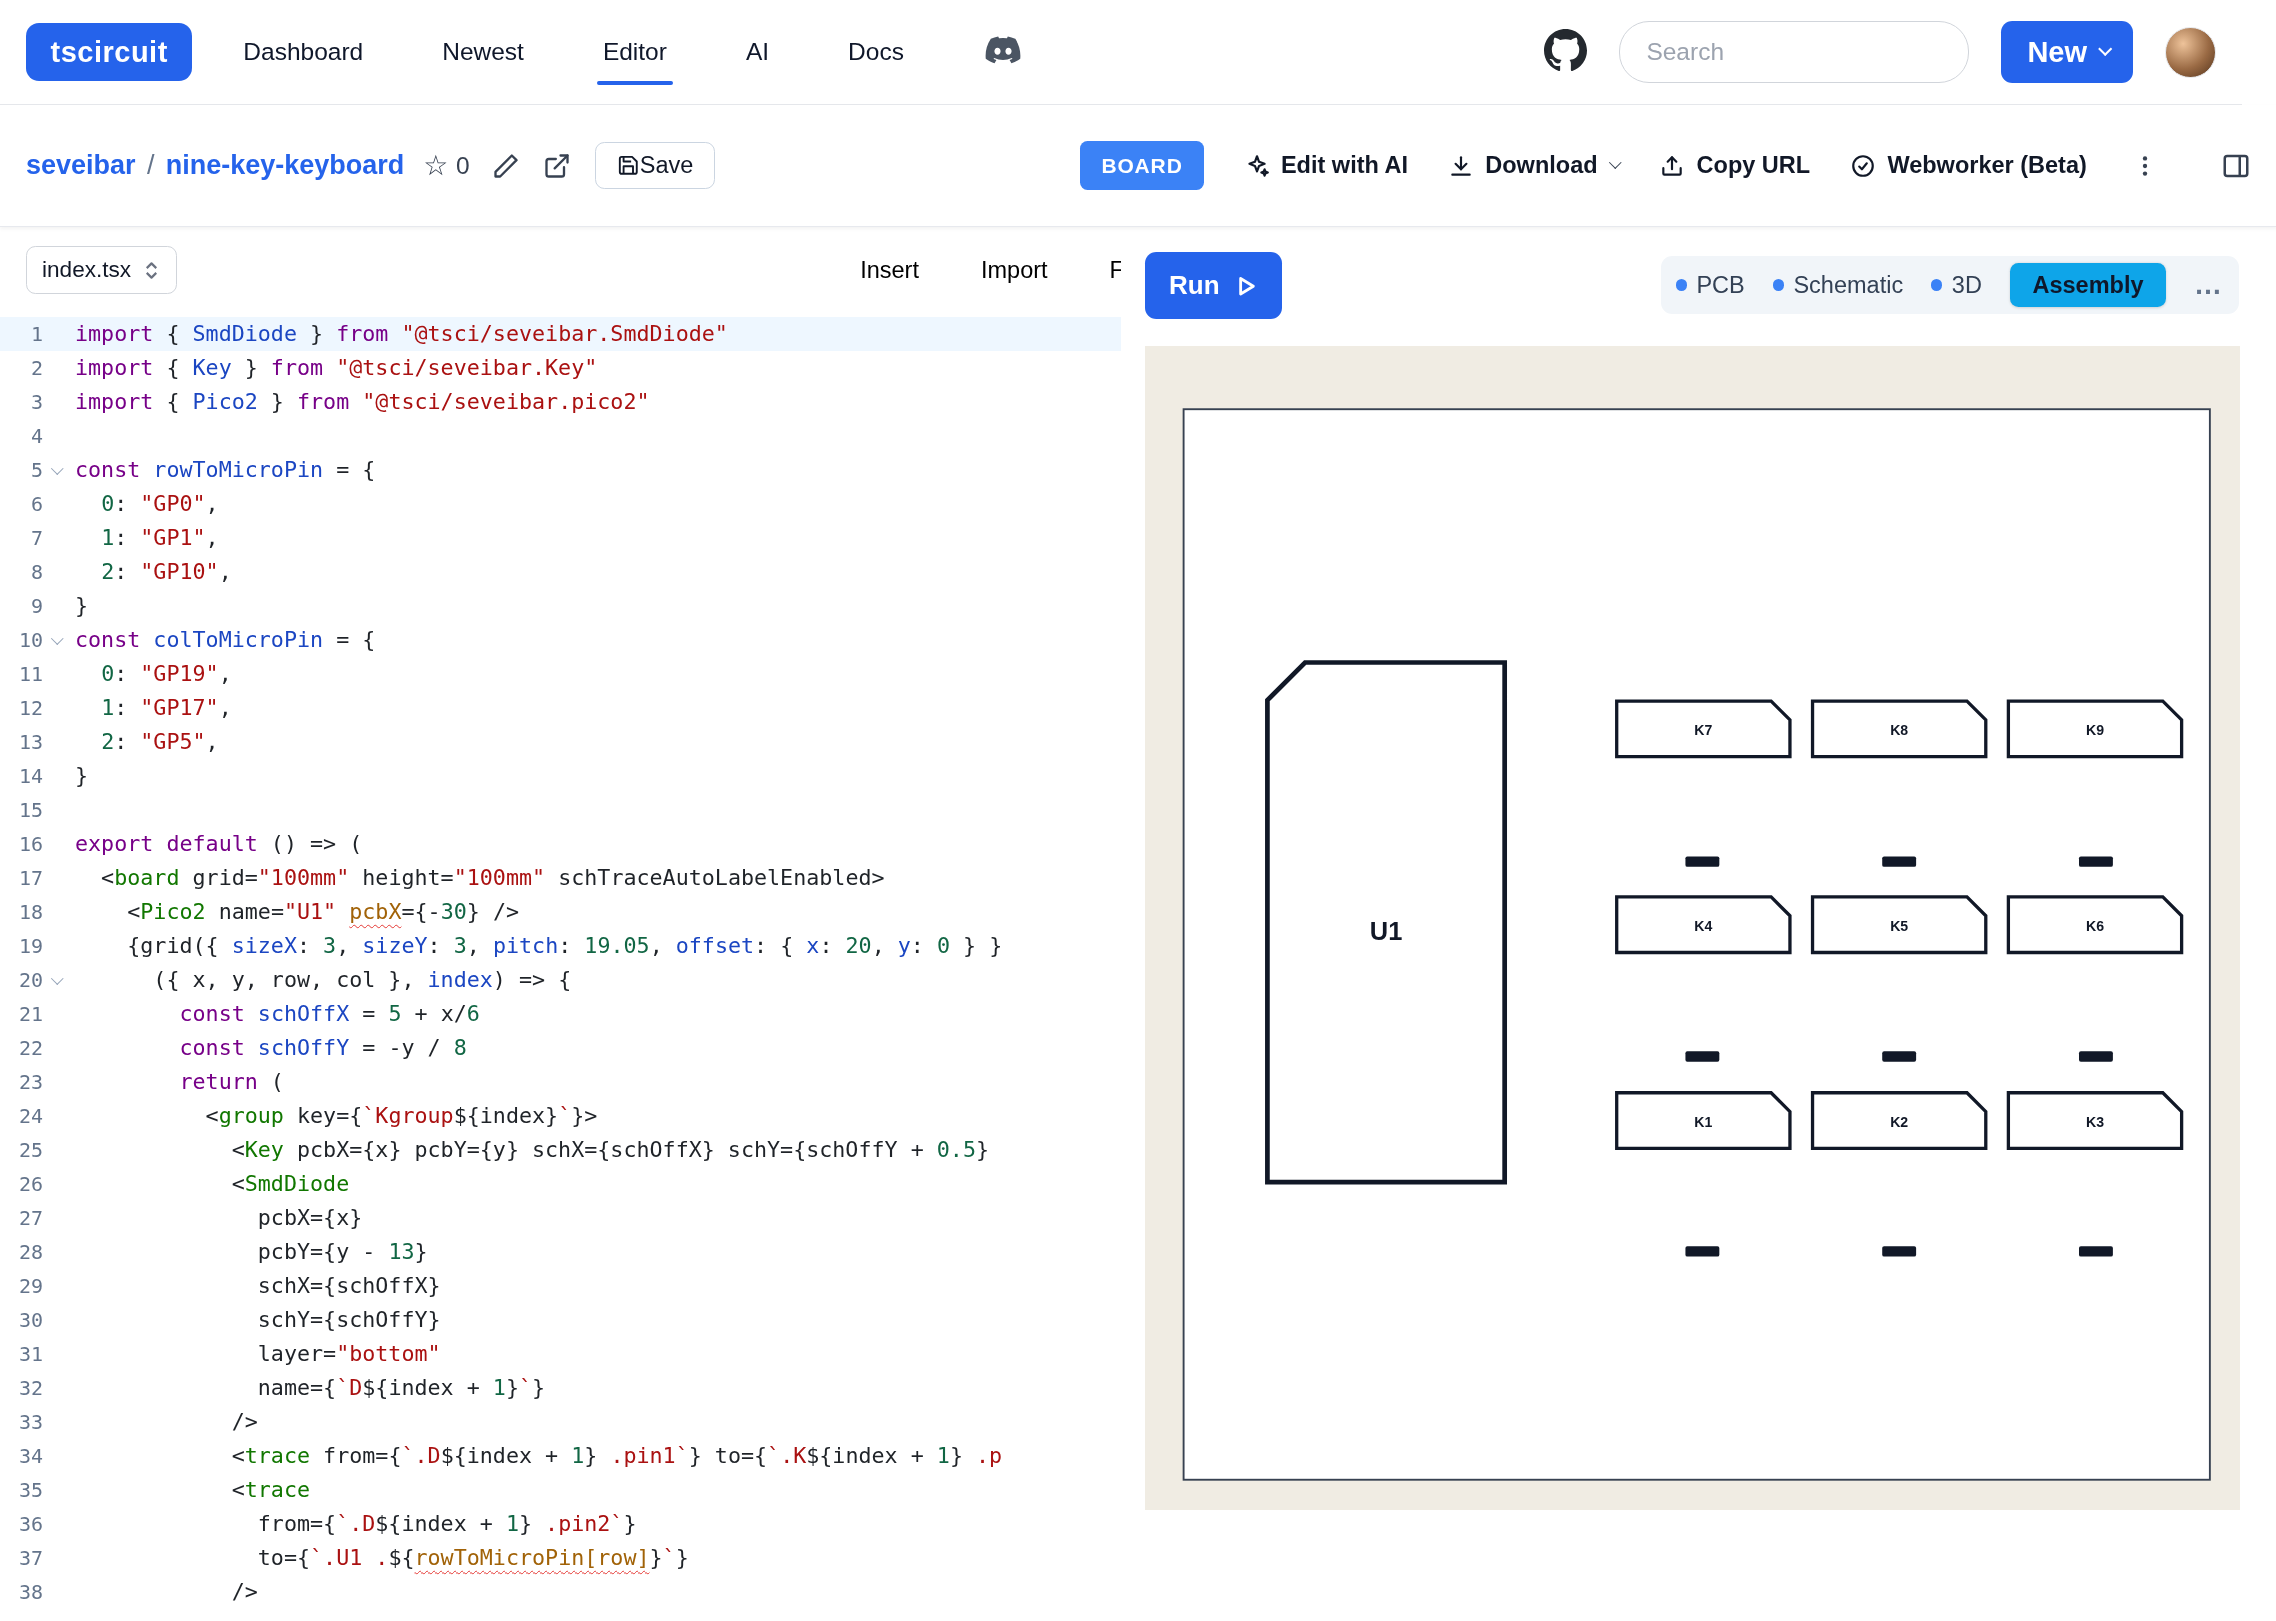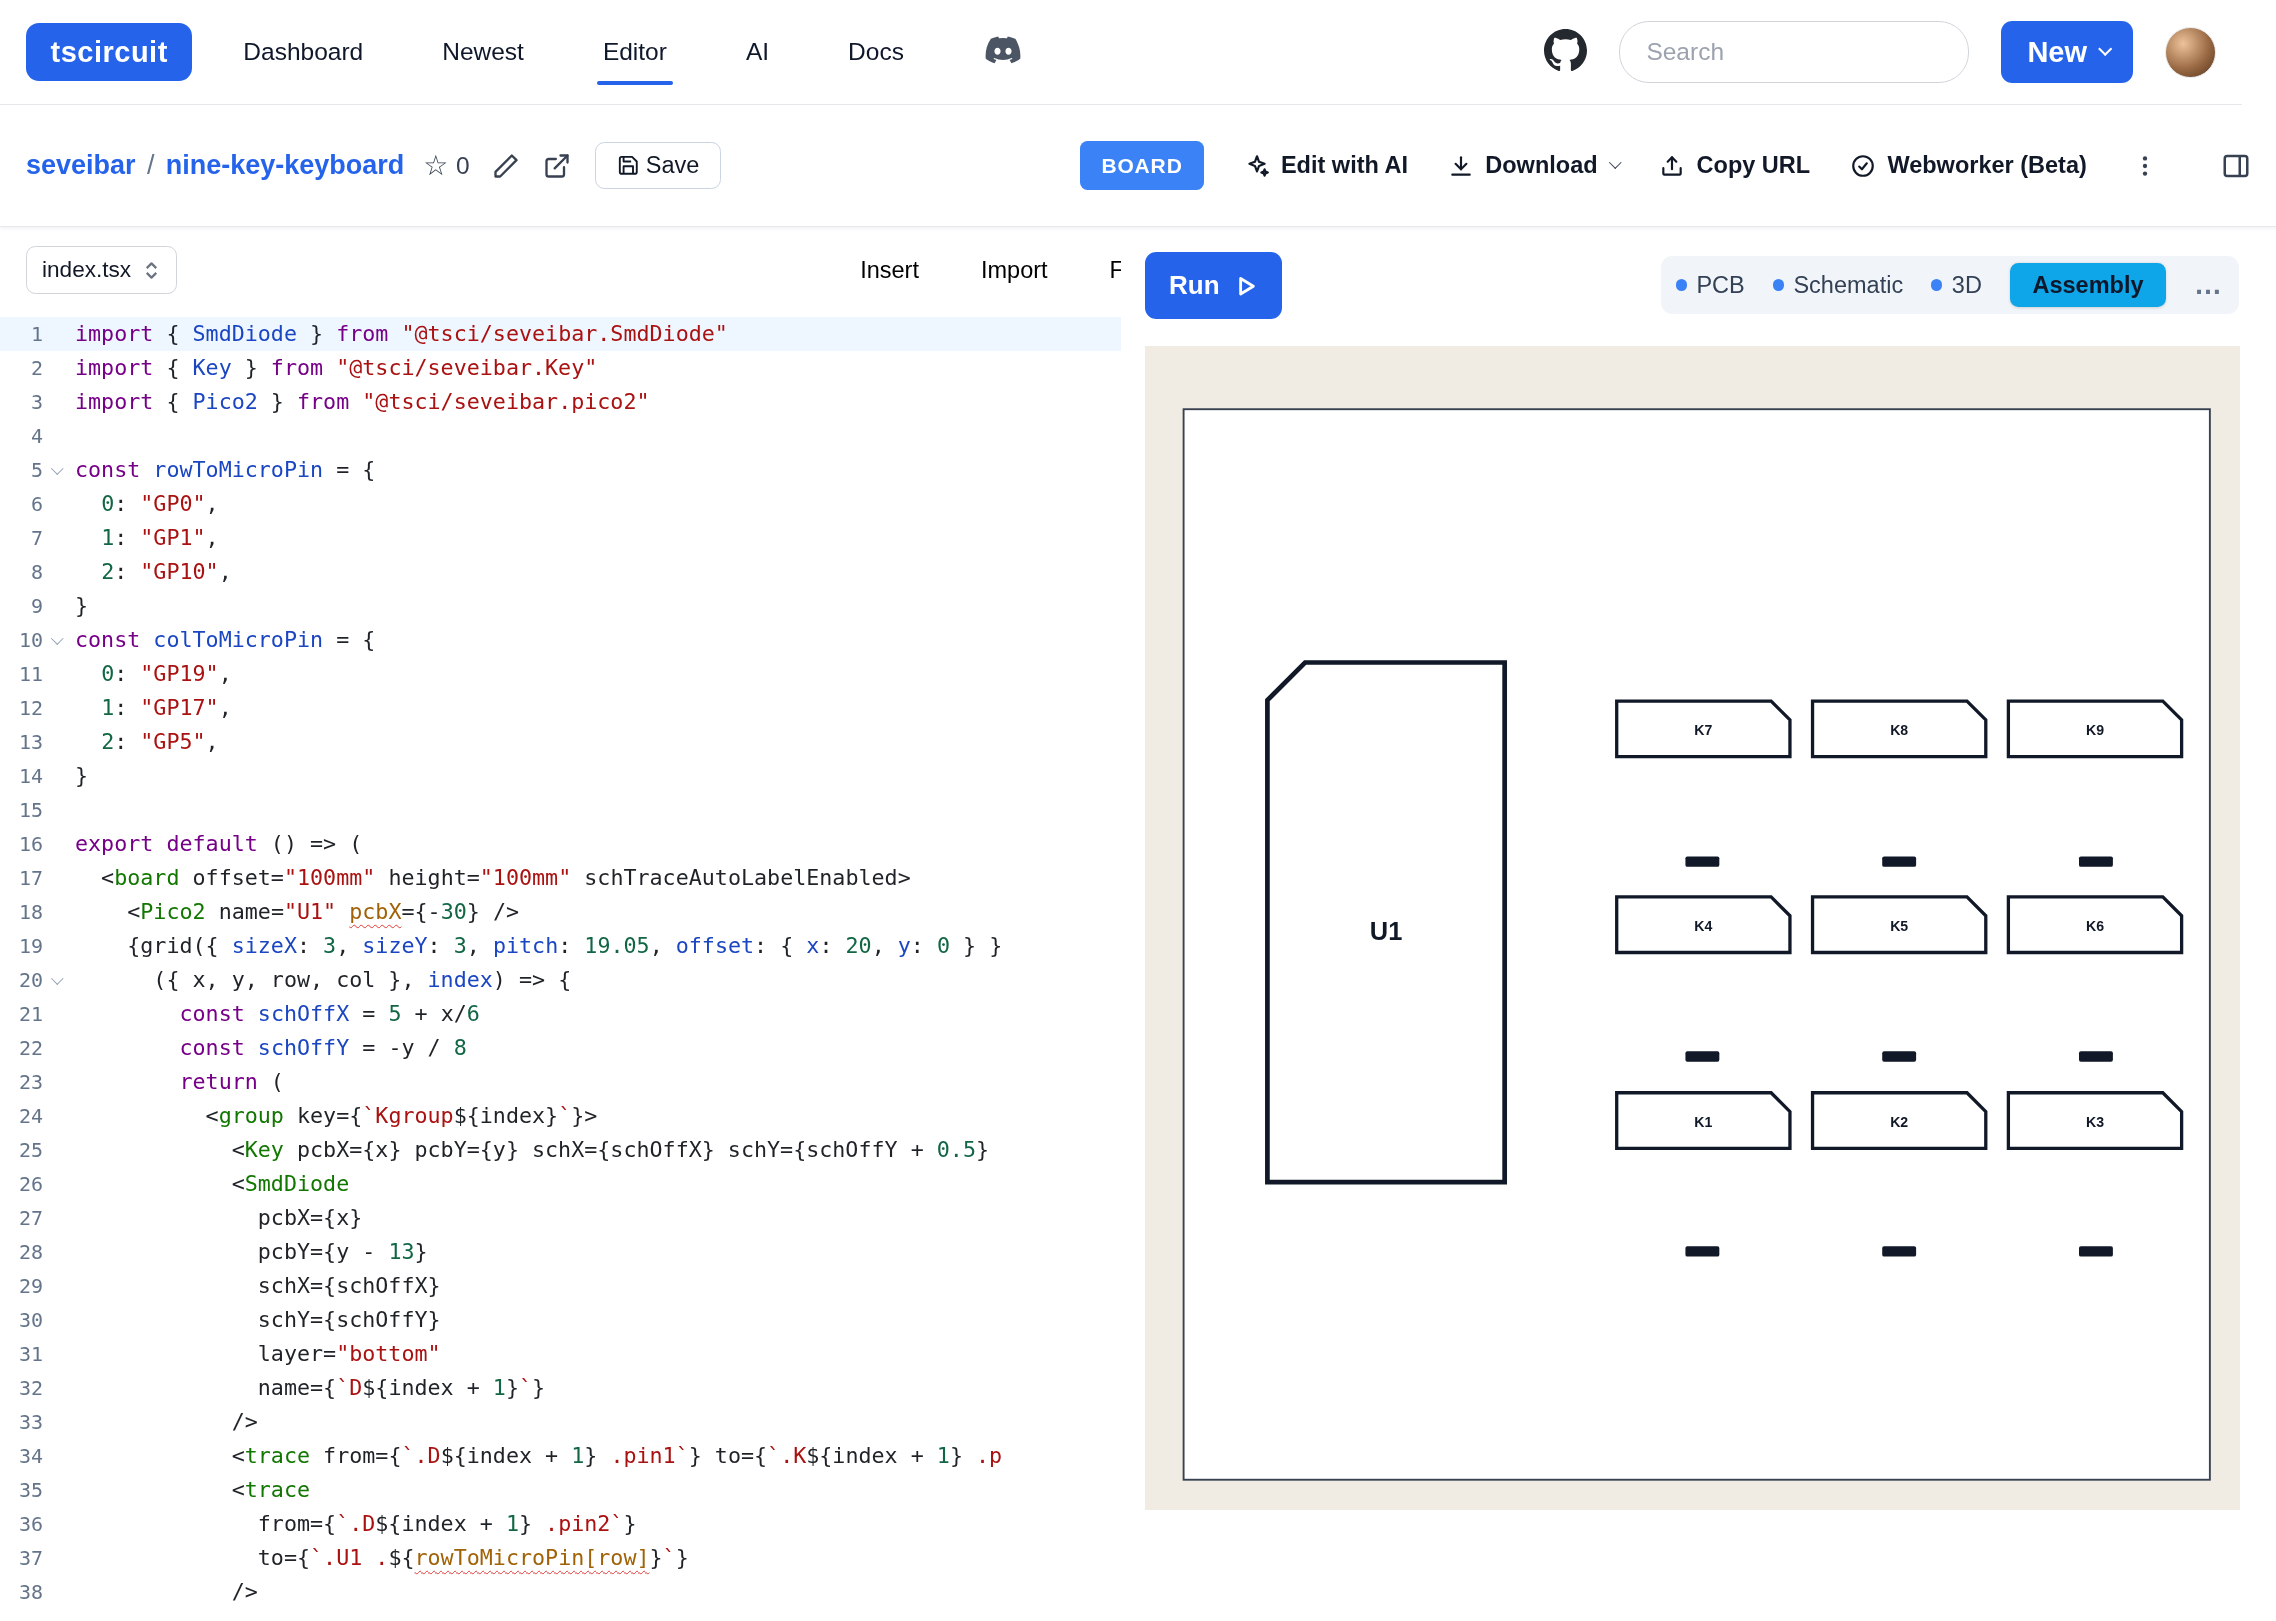--- a/index.html
+++ b/index.html
@@ -54,21 +54,21 @@
     display: flex; align-items: center; padding: 0 26px; background: #fff;
     border-bottom: 0.9px solid #e7e9ee; box-shadow: 0 1.9px 3.8px rgba(0,0,0,.05); z-index: 4;
   }
   .crumb { display: flex; align-items: center; gap: 11.3px; font-size: 27px; font-weight: 700; }
   .crumb .user, .crumb .proj { color: #2563eb; cursor: pointer; }
   .crumb .sep { color: #64748b; font-weight: 400; }
   .star-group { display: flex; align-items: center; gap: 7.5px; margin-left: 19px; color: #374151; font-size: 24.5px; }
   .star-glyph { font-size: 28px; line-height: 1; }
   .icon-btn { display: flex; align-items: center; justify-content: center; margin-left: 22.6px; cursor: pointer; }
   .btn-save {
-    display: flex; align-items: center; gap: 6px; margin-left: 24.5px;
+    display: flex; align-items: center; gap: 0; margin-left: 24.5px;
     border: 1.4px solid #cbd5e1; border-radius: 9.4px; background: #fff;
     padding: 9.4px 21px; font-size: 23.5px; font-weight: 500; color: #111827; cursor: pointer;
     font-family: "Liberation Sans", sans-serif;
     text-align: right;
   }
   .tb-spacer { flex: 1; }
   .tb-right { display: flex; align-items: center; gap: 40px; }
   .btn-board {
     background: #3b82f6; color: #fff; font-weight: 700; font-size: 21px; letter-spacing: .04em;
     padding: 12.2px 21px; border-radius: 7.5px; border: none; cursor: pointer;
@@ -276,21 +276,21 @@
       <div class="cl"><span class="ln">7</span><span class="fold"></span><span class="ct"><span class="tok-p">  </span><span class="tok-n">1</span><span class="tok-p">: </span><span class="tok-s">"GP1"</span><span class="tok-p">,</span></span></div>
       <div class="cl"><span class="ln">8</span><span class="fold"></span><span class="ct"><span class="tok-p">  </span><span class="tok-n">2</span><span class="tok-p">: </span><span class="tok-s">"GP10"</span><span class="tok-p">,</span></span></div>
       <div class="cl"><span class="ln">9</span><span class="fold"></span><span class="ct"><span class="tok-p">}</span></span></div>
       <div class="cl"><span class="ln">10</span><span class="fold has"></span><span class="ct"><span class="tok-k">const</span><span class="tok-p"> </span><span class="tok-d">colToMicroPin</span><span class="tok-p"> = {</span></span></div>
       <div class="cl"><span class="ln">11</span><span class="fold"></span><span class="ct"><span class="tok-p">  </span><span class="tok-n">0</span><span class="tok-p">: </span><span class="tok-s">"GP19"</span><span class="tok-p">,</span></span></div>
       <div class="cl"><span class="ln">12</span><span class="fold"></span><span class="ct"><span class="tok-p">  </span><span class="tok-n">1</span><span class="tok-p">: </span><span class="tok-s">"GP17"</span><span class="tok-p">,</span></span></div>
       <div class="cl"><span class="ln">13</span><span class="fold"></span><span class="ct"><span class="tok-p">  </span><span class="tok-n">2</span><span class="tok-p">: </span><span class="tok-s">"GP5"</span><span class="tok-p">,</span></span></div>
       <div class="cl"><span class="ln">14</span><span class="fold"></span><span class="ct"><span class="tok-p">}</span></span></div>
       <div class="cl"><span class="ln">15</span><span class="fold"></span><span class="ct"></span></div>
       <div class="cl"><span class="ln">16</span><span class="fold"></span><span class="ct"><span class="tok-k">export</span><span class="tok-p"> </span><span class="tok-k">default</span><span class="tok-p"> () =&gt; (</span></span></div>
-      <div class="cl"><span class="ln">17</span><span class="fold"></span><span class="ct"><span class="tok-p">  &lt;</span><span class="tok-t">board</span><span class="tok-p"> offset=</span><span class="tok-s">"100mm"</span><span class="tok-p"> height=</span><span class="tok-s">"100mm"</span><span class="tok-p"> schTraceAutoLabelEnabled&gt;</span></span></div>
+      <div class="cl"><span class="ln">17</span><span class="fold"></span><span class="ct"><span class="tok-p">  &lt;</span><span class="tok-t">board</span><span class="tok-p"> grid=</span><span class="tok-s">"100mm"</span><span class="tok-p"> height=</span><span class="tok-s">"100mm"</span><span class="tok-p"> schTraceAutoLabelEnabled&gt;</span></span></div>
       <div class="cl"><span class="ln">18</span><span class="fold"></span><span class="ct"><span class="tok-p">    &lt;</span><span class="tok-t">Pico2</span><span class="tok-p"> name=</span><span class="tok-s">"U1"</span><span class="tok-p"> </span><span class="tok-e">pcbX</span><span class="tok-p">={-</span><span class="tok-n">30</span><span class="tok-p">} /&gt;</span></span></div>
       <div class="cl"><span class="ln">19</span><span class="fold"></span><span class="ct"><span class="tok-p">    {grid({ </span><span class="tok-d">sizeX</span><span class="tok-p">: </span><span class="tok-n">3</span><span class="tok-p">, </span><span class="tok-d">sizeY</span><span class="tok-p">: </span><span class="tok-n">3</span><span class="tok-p">, </span><span class="tok-d">pitch</span><span class="tok-p">: </span><span class="tok-n">19.05</span><span class="tok-p">, </span><span class="tok-d">offset</span><span class="tok-p">: { </span><span class="tok-d">x</span><span class="tok-p">: </span><span class="tok-n">20</span><span class="tok-p">, </span><span class="tok-d">y</span><span class="tok-p">: </span><span class="tok-n">0</span><span class="tok-p"> } }</span></span></div>
       <div class="cl"><span class="ln">20</span><span class="fold has"></span><span class="ct"><span class="tok-p">      ({ x, y, row, col }, </span><span class="tok-d">index</span><span class="tok-p">) =&gt; {</span></span></div>
       <div class="cl"><span class="ln">21</span><span class="fold"></span><span class="ct"><span class="tok-p">        </span><span class="tok-k">const</span><span class="tok-p"> </span><span class="tok-d">schOffX</span><span class="tok-p"> = </span><span class="tok-n">5</span><span class="tok-p"> + x/</span><span class="tok-n">6</span></span></div>
       <div class="cl"><span class="ln">22</span><span class="fold"></span><span class="ct"><span class="tok-p">        </span><span class="tok-k">const</span><span class="tok-p"> </span><span class="tok-d">schOffY</span><span class="tok-p"> = -y / </span><span class="tok-n">8</span></span></div>
       <div class="cl"><span class="ln">23</span><span class="fold"></span><span class="ct"><span class="tok-p">        </span><span class="tok-k">return</span><span class="tok-p"> (</span></span></div>
       <div class="cl"><span class="ln">24</span><span class="fold"></span><span class="ct"><span class="tok-p">          &lt;</span><span class="tok-t">group</span><span class="tok-p"> key={</span><span class="tok-s">`Kgroup</span><span class="tok-p">${index}</span><span class="tok-s">`</span><span class="tok-p">}&gt;</span></span></div>
       <div class="cl"><span class="ln">25</span><span class="fold"></span><span class="ct"><span class="tok-p">            &lt;</span><span class="tok-t">Key</span><span class="tok-p"> pcbX={x} pcbY={y} schX={schOffX} schY={schOffY + </span><span class="tok-n">0.5</span><span class="tok-p">} </span></span></div>
       <div class="cl"><span class="ln">26</span><span class="fold"></span><span class="ct"><span class="tok-p">            &lt;</span><span class="tok-t">SmdDiode</span></span></div>
       <div class="cl"><span class="ln">27</span><span class="fold"></span><span class="ct"><span class="tok-p">              pcbX={x}</span></span></div>

